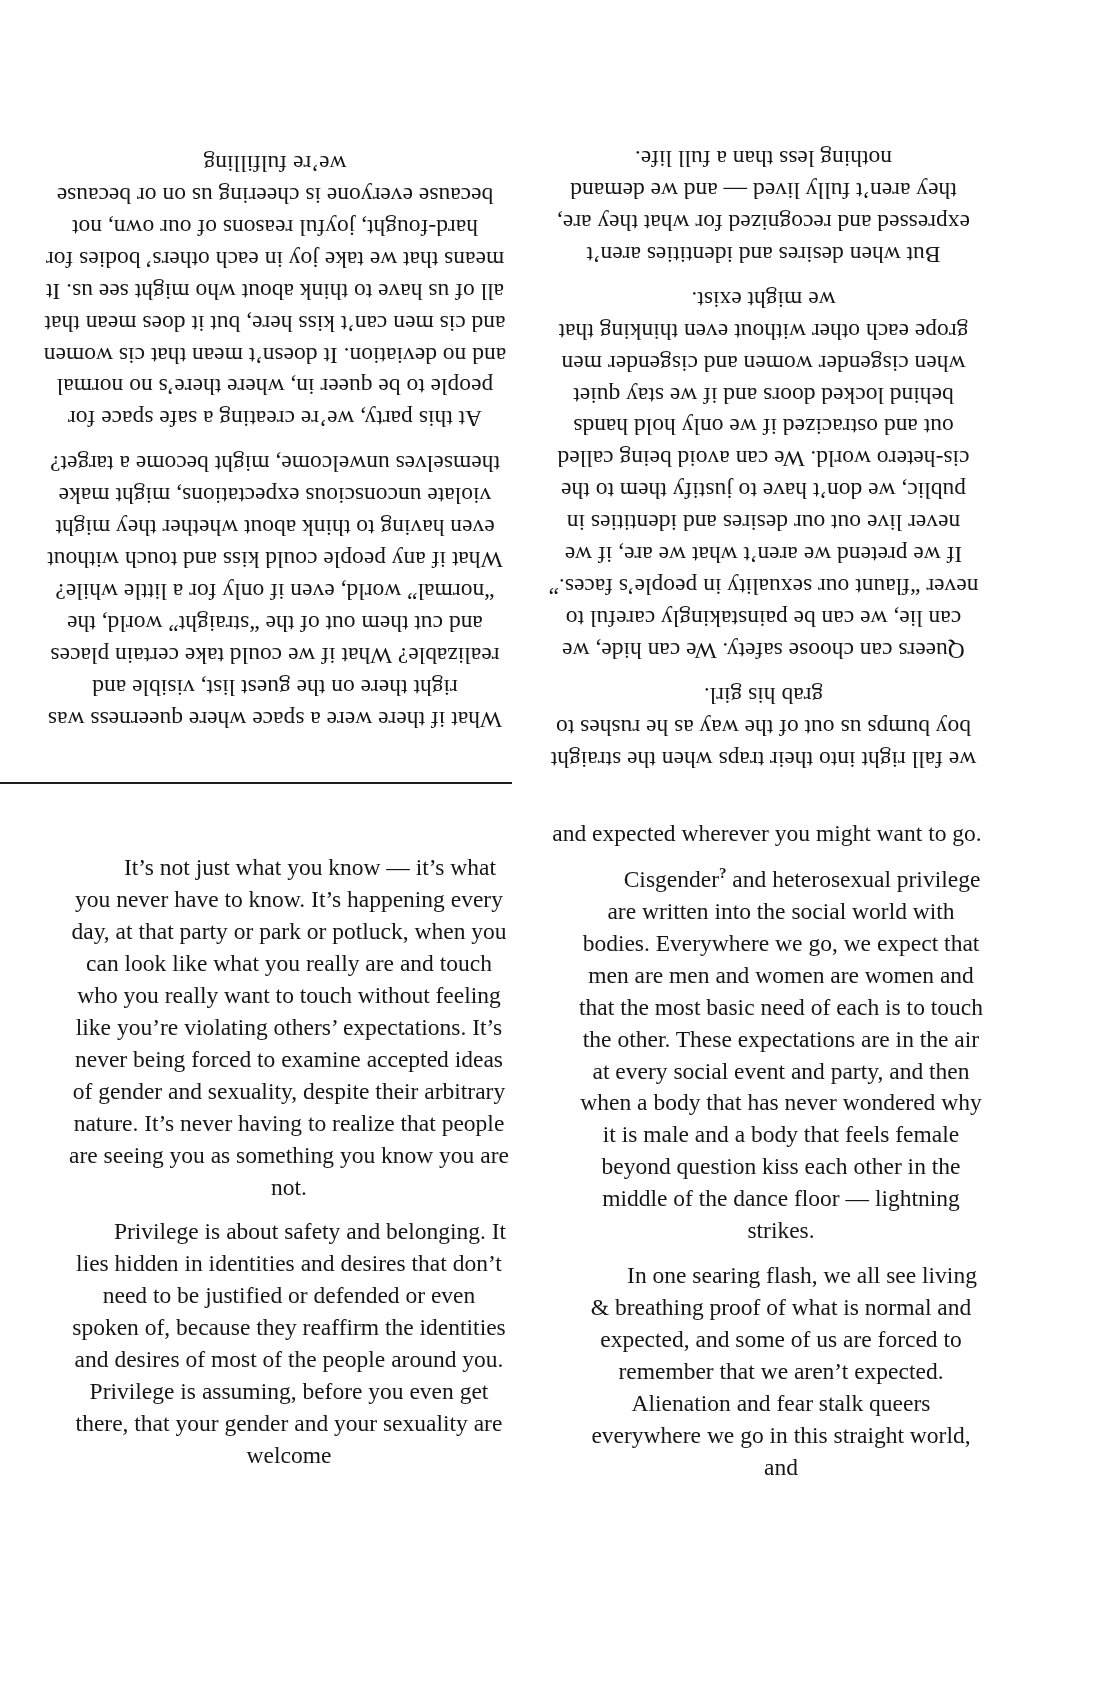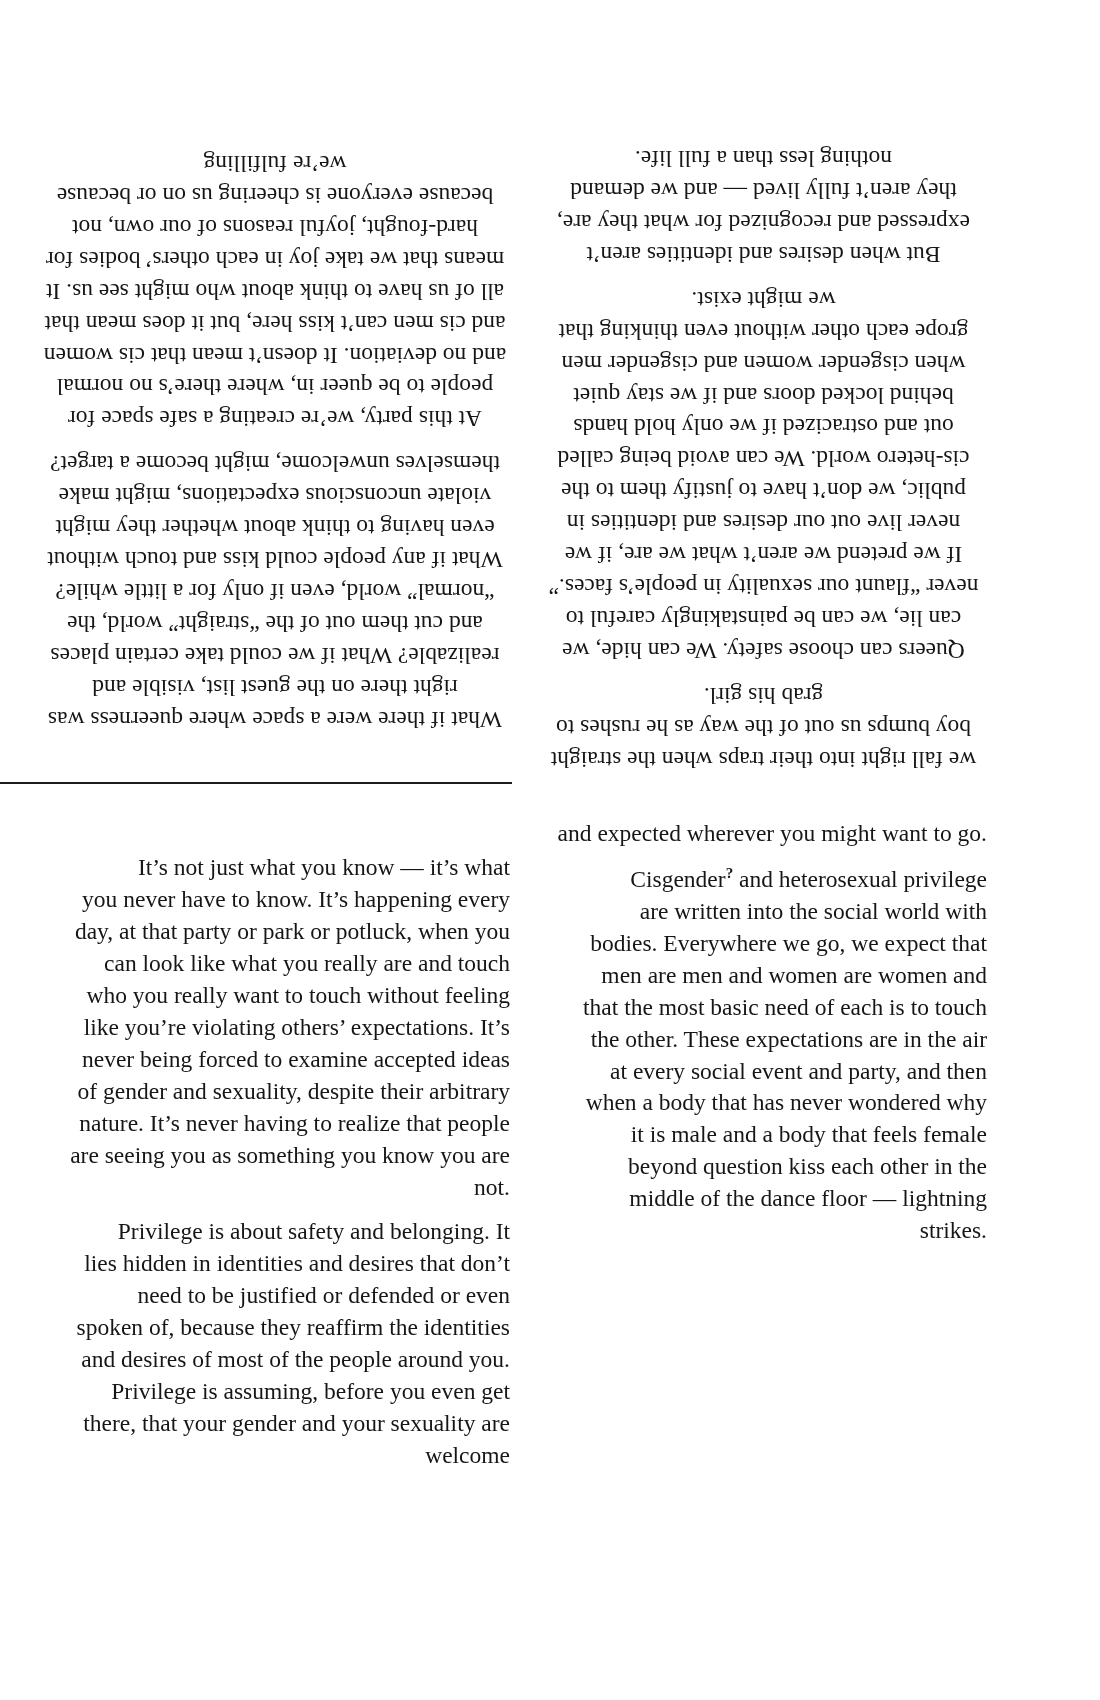--- a/index.html
+++ b/index.html
@@ -15,21 +15,21 @@
     color: #161616;
     font-family: "Liberation Serif", serif;
     overflow: hidden;
   }
   .page p {
     margin: 0 0 13px 0;
     font-size: 23.5px;
     line-height: 1.36;
   }
   .page.center p { text-align: center; }
-  .page.left p { text-align: right; }
+  .page.left p { text-align: center; }
   .page p.indent { text-indent: 42px; margin-left: 28px; }
   sup.fn {
     font-weight: 700;
     font-size: 0.64em;
   }
   
   .flipped-spread {
     position: absolute;
     top: 85px;
     left: 0;
@@ -92,15 +92,16 @@
   <div class="fold-divider"></div>
 
   <div class="page left col-bottom-left">
       <p class="indent">It’s not just what you know — it’s what you never have to know. It’s happening every day, at that party or park or potluck, when you can look like what you really are and touch who you really want to touch without feeling like you’re violating others’ expectations.  It’s never being forced to examine accepted ideas of gender and sexuality, despite their arbitrary nature. It’s never having to realize that people are seeing you as something you know you are not.</p>
       <p class="indent">Privilege is about safety and belonging. It lies hidden in identities and desires that don’t need to be justified or defended or even spoken of, because they reaffirm the identities and desires of most of the people around you. Privilege is assuming, before you even get there, that your gender and your sexuality are welcome</p>
     </div>
 
   <div class="page left col-bottom-right">
       <p>and expected wherever you might want to go.</p>
       <p class="indent">Cisgender<sup class="fn">?</sup> and heterosexual privilege are written into the social world with bodies. Everywhere we go, we expect that men are men and women are women and that the most basic need of each is to touch the other. These expectations are in the air at every social event and party, and then when a body that has never wondered why it is male and a body that feels female beyond question kiss each other in the middle of the dance floor — lightning strikes.</p>
+      <p class="indent">In one searing flash, we all see living &amp; breathing proof of what is normal and expected, and some of us are forced to remember that we aren’t expected. Alienation and fear stalk queers everywhere we go in this straight world, and</p>
     </div>
 
 </div>
 
 </body></html>

